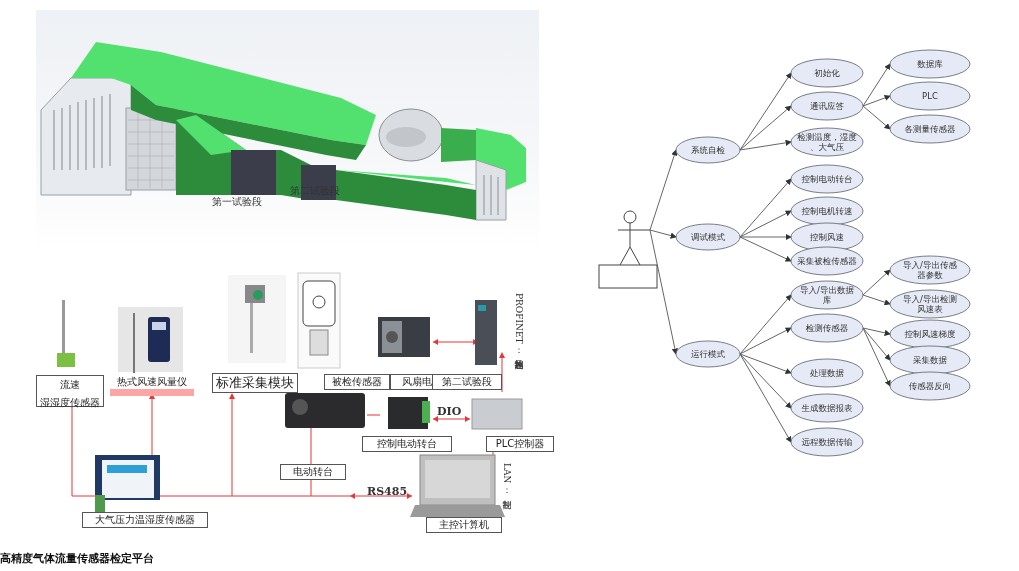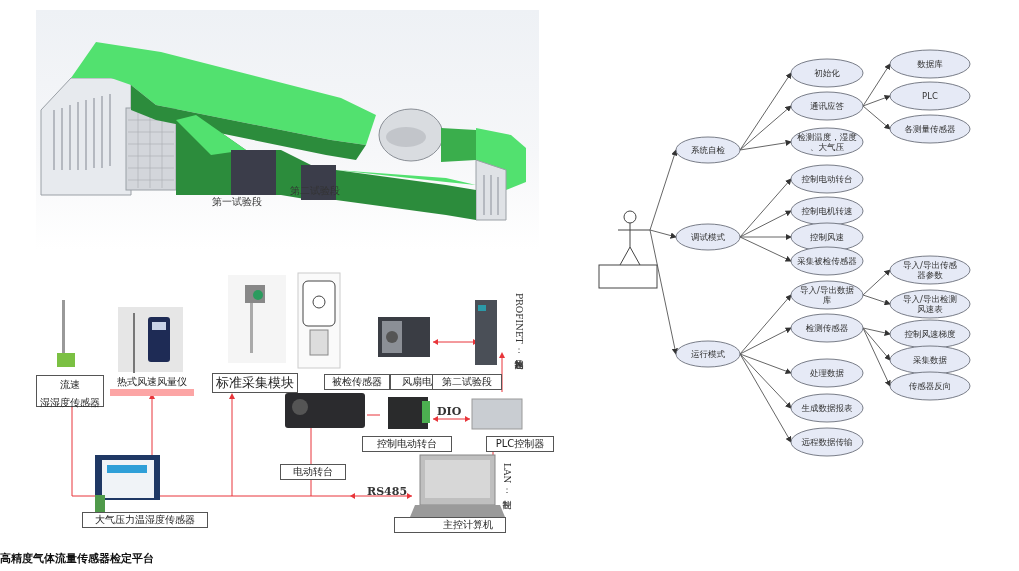--- a/index.html
+++ b/index.html
@@ -153,21 +153,21 @@
   <div class="hw-label" style="left:432px;top:119px;width:68px;">第二试验段</div>
   <div class="vtext" style="left:512px;top:38px;height:100px;">PROFINET：风速控制</div>
 
   <div class="hw-label" style="left:280px;top:181px;width:64px;margin-top:28px;">电动转台</div>
   <div class="hw-label" style="left:362px;top:181px;width:88px;">控制电动转台</div>
   <div class="wire-text" style="left:437px;top:150px;">DIO</div>
   <div class="hw-label" style="left:486px;top:181px;width:66px;">PLC控制器</div>
 
   <div class="wire-text" style="left:367px;top:230px;">RS485</div>
   <div class="vtext" style="left:500px;top:208px;height:40px;">LAN：控制</div>
-  <div class="hw-label" style="left:394px;top:262px;width:74px;padding-left:36px;">主控计算机</div>
+  <div class="hw-label" style="left:426px;top:262px;width:74px;">主控计算机</div>
   <div class="hw-label" style="left:82px;top:257px;width:124px;">大气压力温湿度传感器</div>
 </div>
 
 <div id="usecase" class="abs" style="left:590px;top:40px;width:420px;height:420px;">
   <svg id="uc-svg" width="420" height="420">
     <defs>
       <marker id="arrow" markerWidth="7" markerHeight="7" refX="6" refY="3.5" orient="auto">
         <path d="M0,0 L7,3.5 L0,7 Z" fill="#333"></path>
       </marker>
     </defs>

